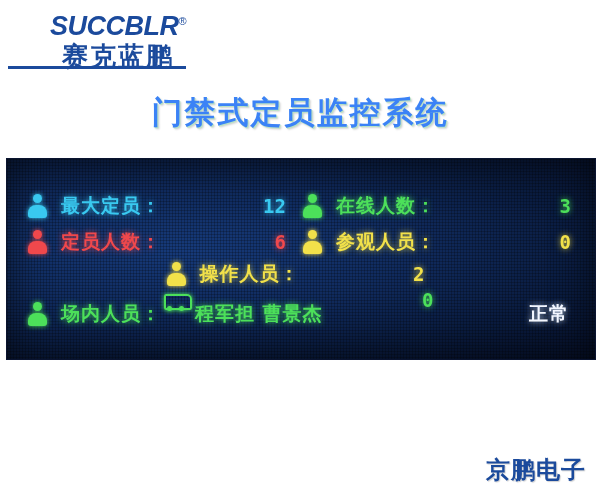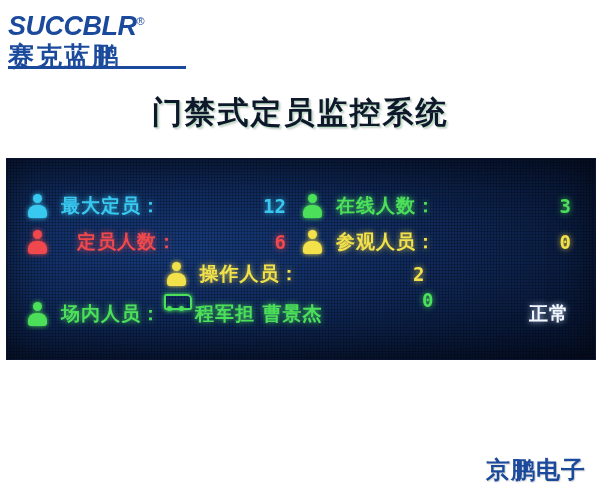--- a/index.html
+++ b/index.html
@@ -15,20 +15,21 @@
     position: relative;
   }
 
   
   #logo-block {
     position: absolute;
     left: 8px;
     top: 6px;
     width: 220px;
     height: 62px;
+    text-align: center;
   }
   #logo-latin {
     font-family: "Liberation Sans", sans-serif;
     font-weight: bold;
     font-style: italic;
     font-size: 27px;
     letter-spacing: -0.5px;
     color: #1b4a9c;
     line-height: 30px;
     white-space: nowrap;
@@ -62,21 +63,21 @@
   #page-title {
     position: absolute;
     left: 0;
     top: 92px;
     width: 600px;
     text-align: center;
     font-family: "DejaVu Sans", sans-serif;
     font-weight: bold;
     font-size: 31px;
     letter-spacing: 2px;
-    color: #0f172a;
+    color: #3b82f6;
     text-shadow: 1px 1px 0 #b9e3c4, 2px 2px 2px rgba(0,0,0,0.18);
   }
 
   
   #led-panel {
     position: absolute;
     left: 6px;
     top: 158px;
     width: 588px;
     height: 200px;
@@ -189,21 +190,21 @@
   .status-ok {
     position: absolute;
     right: 8px;
     font-family: Liberation Sans, sans-serif;
     font-size: 19px;
     font-weight: bold;
     letter-spacing: 1px;
   }
 
   .c-cyan   { color: #39c9f0; text-shadow: 0 0 6px rgba(57,201,240,0.85); }
-  .c-red    { color: #f0484c; text-shadow: 0 0 6px rgba(240,72,76,0.85); padding-left: 8px; }
+  .c-red    { color: #f0484c; text-shadow: 0 0 6px rgba(240,72,76,0.85); }
   .c-yellow { color: #f2e14a; text-shadow: 0 0 6px rgba(242,225,74,0.8); }
   .c-green  { color: #4ce05a; text-shadow: 0 0 6px rgba(76,224,90,0.85); }
   .c-white  { color: #f2f6ff; text-shadow: 0 0 6px rgba(210,230,255,0.8); }
 
   
   #footer-brand {
     position: absolute;
     right: 14px;
     bottom: 14px;
     font-family: "DejaVu Sans", sans-serif;

